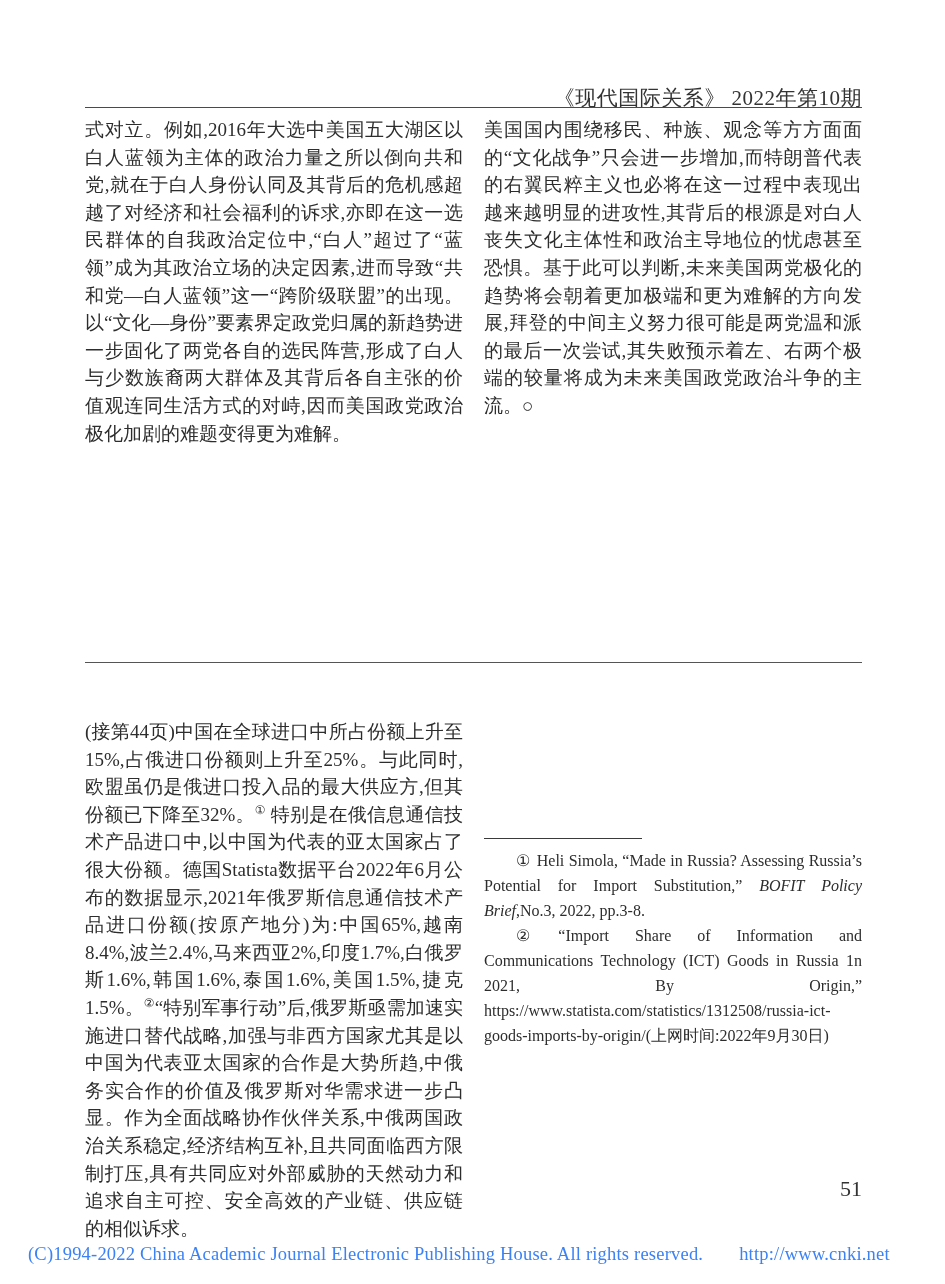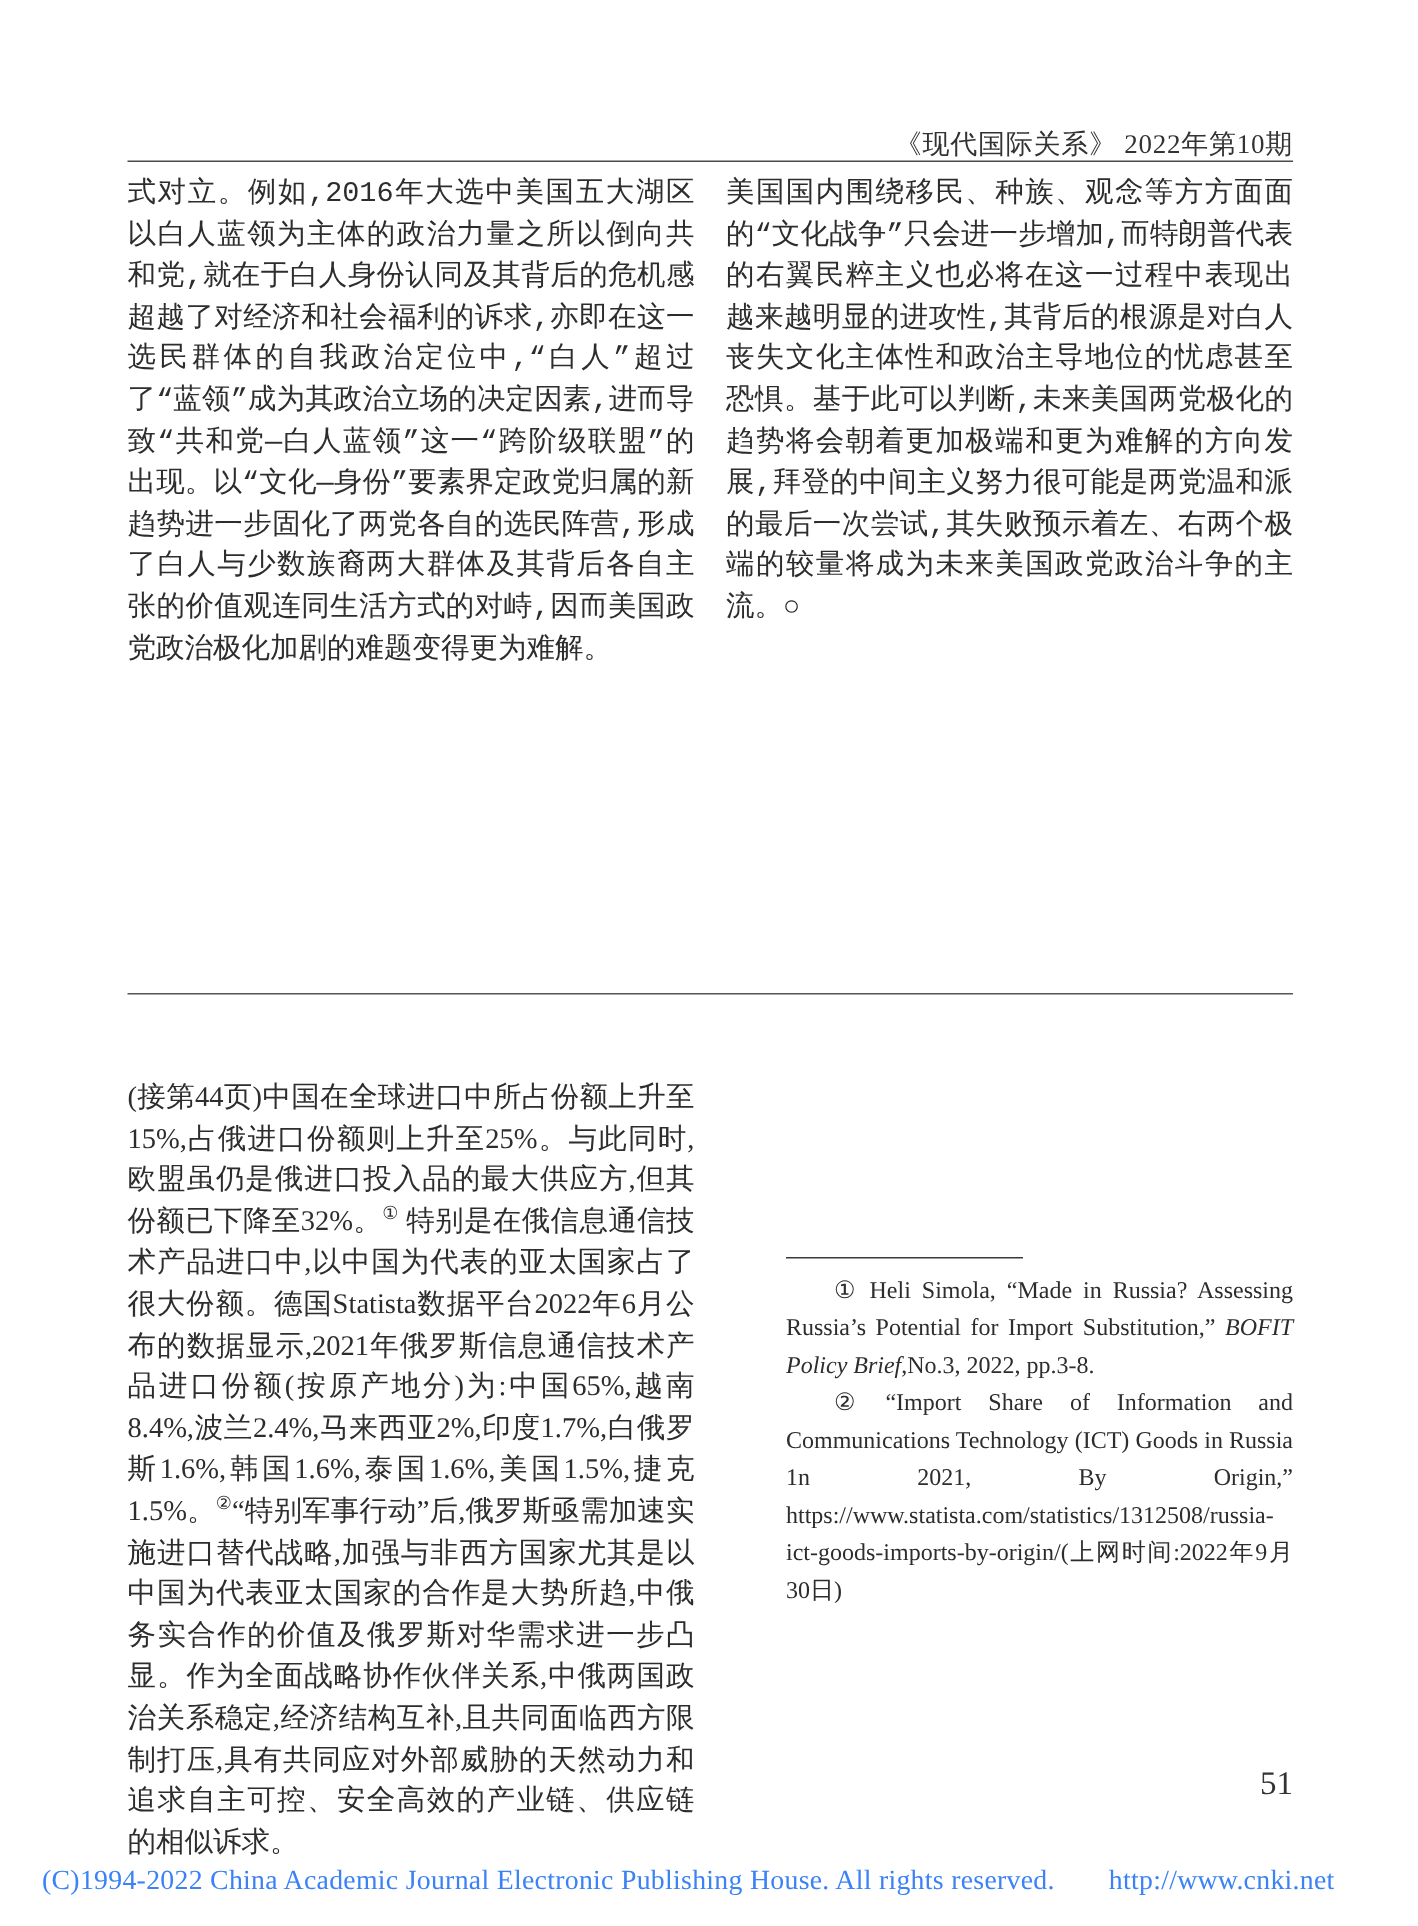--- a/index.html
+++ b/index.html
@@ -3,39 +3,39 @@
 <meta charset="utf-8">
 <style>
   html,body{margin:0;padding:0;}
   body{
     width:945px;height:1284px;background:#ffffff;overflow:hidden;
     font-family:"Liberation Serif","DejaVu Serif",serif;
   }
   .page{position:relative;width:945px;height:1284px;background:#ffffff;color:#2d2d2d;}
   .journal-header{
     position:absolute;top:84px;left:85px;width:777px;
-    text-align:right;font-size:18px;letter-spacing:.5px;color:#333;
+    text-align:right;font-size:21px;letter-spacing:.5px;color:#333;
   }
   .header-rule{
     position:absolute;top:107px;left:85px;width:777px;
     border-top:1.6px solid #4a4a4a;
   }
   .two-col{position:absolute;left:85px;width:777px;display:flex;gap:21px;}
-  .art1{top:116px;font-family:Liberation Mono, monospace;}
+  .art1{top:116px;}
   .art2{top:718px;}
   .col{width:378px;font-size:19px;line-height:27.6px;text-align:justify;color:#2d2d2d;}
   .col p{margin:0;}
   .indent{text-indent:2em;}
   .editor{text-align:right;margin-top:1px;}
   .mid-rule{
     position:absolute;top:662px;left:85px;width:777px;
     border-top:1.6px solid #555;
   }
   .sup{font-size:12px;vertical-align:super;line-height:0;}
-  .footnotes{margin-top:120px;font-size:16px;line-height:25px;color:#2d2d2d;margin-left:40px;}
+  .footnotes{margin-top:120px;font-size:16px;line-height:25px;color:#2d2d2d;}
   .fn-rule{width:158px;border-top:1.3px solid #3a3a3a;margin-bottom:9px;}
   .footnote{margin:0;text-indent:2em;text-align:justify;}
   .footnote .fn-marker{margin-right:6px;}
   .italic{font-style:italic;}
   .page-number{
     position:absolute;top:1176px;left:85px;width:777px;
     text-align:right;font-size:22px;color:#333;
   }
   .watermark{
     position:absolute;top:1244px;left:28px;width:900px;

